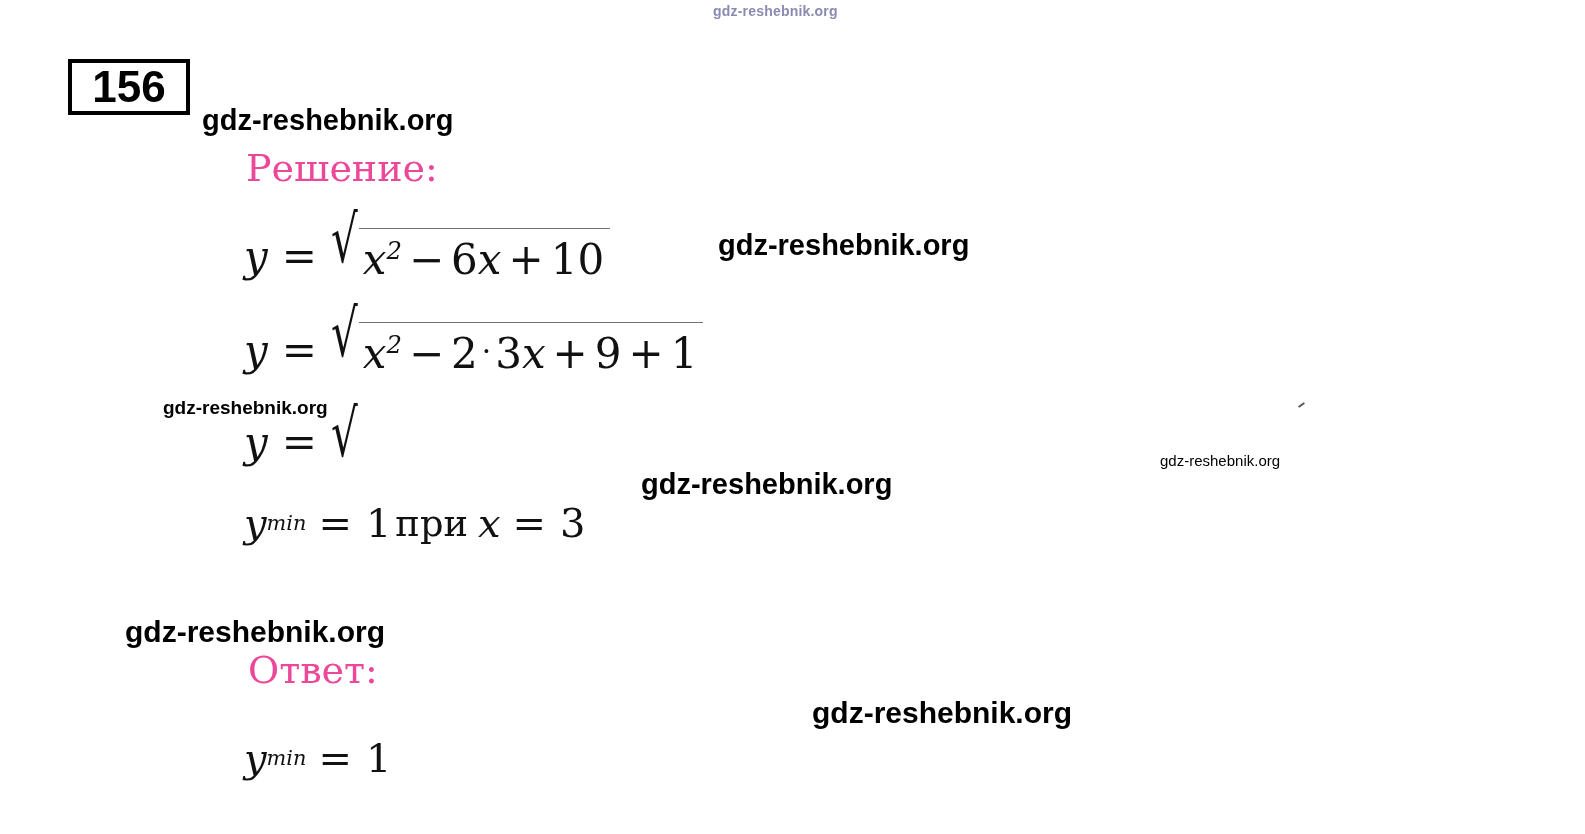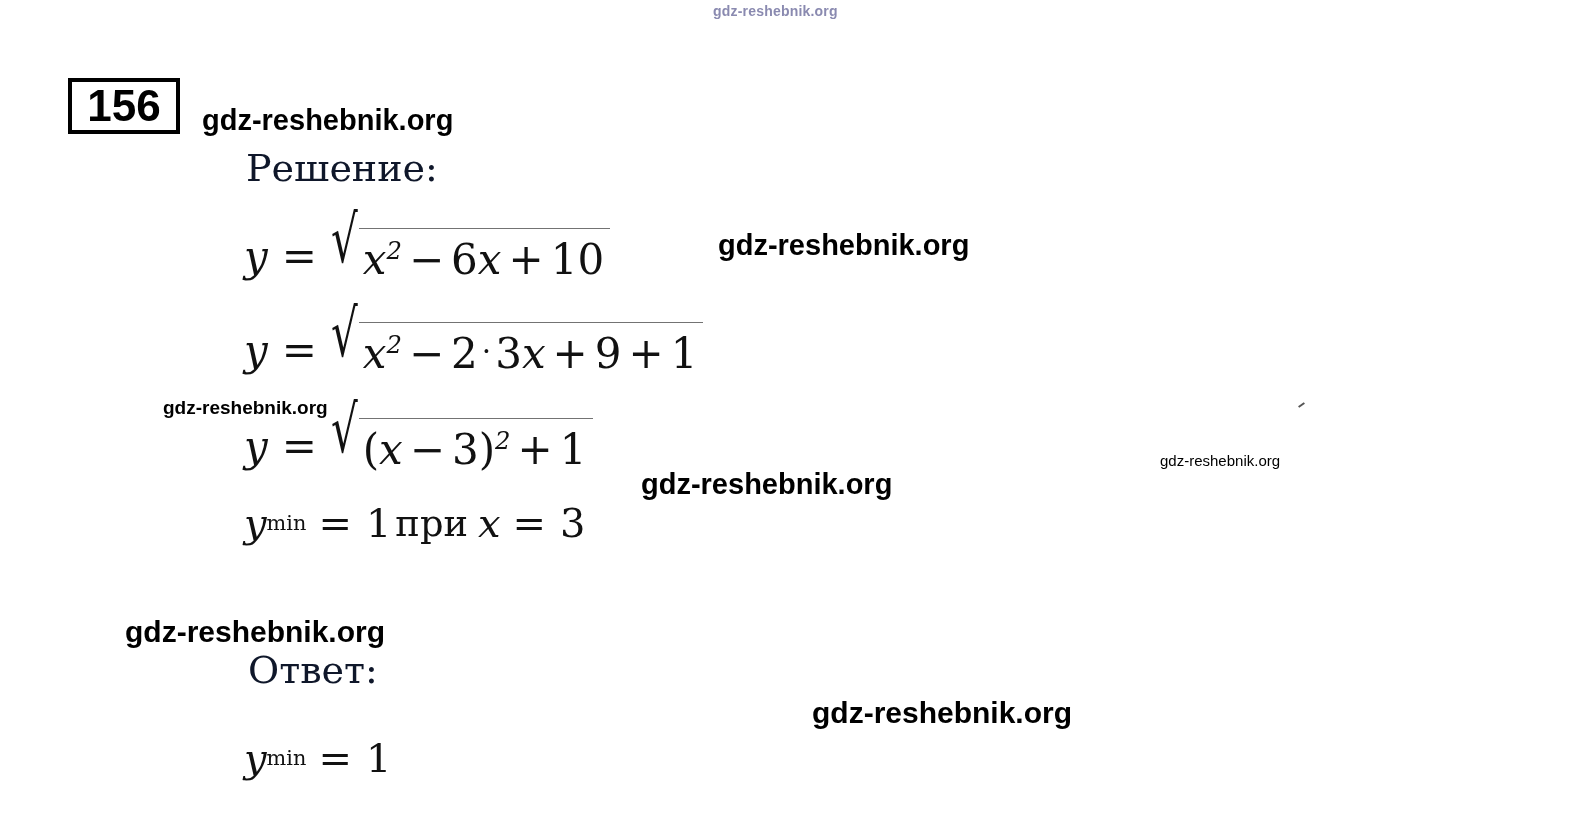--- a/index.html
+++ b/index.html
@@ -25,22 +25,22 @@
     font-weight: bold;
     color: #8a8ab0;
     letter-spacing: 0.2px;
     white-space: nowrap;
   }
 
   
   .num-box {
     position: absolute;
     left: 68px;
-    top: 78px;
-    width: 112px;
+    top: 59px;
+    width: 122px;
     height: 56px;
     border: 4px solid #000;
     box-sizing: border-box;
     display: flex;
     align-items: center;
     justify-content: center;
   }
   .num-box span {
     font-family: "Liberation Sans", sans-serif;
     font-size: 44px;
@@ -73,21 +73,21 @@
     height: 2px;
     background: #555;
     transform: rotate(-35deg);
   }
 
   
   .heading {
     position: absolute;
     font-family: "DejaVu Serif", serif;
     font-size: 38px;
-    color: #0f172a;
+    color: #ec4899;
     white-space: nowrap;
   }
   .heading-solution { left: 246px; top: 146px; }
   .heading-answer   { left: 248px; top: 648px; }
 
   
   .eq {
     position: absolute;
     display: flex;
     align-items: center;
@@ -132,20 +132,21 @@
   }
 
   sup.exp {
     font-size: 0.58em;
     vertical-align: super;
     font-style: italic;
   }
   sub.sub {
     font-size: 0.52em;
     vertical-align: sub;
+    font-style: italic;
   }
   .cdot {
     font-style: normal;
     margin: 0 4px;
     font-size: 0.7em;
     vertical-align: 0.25em;
   }
   .op { font-style: normal; margin: 0 7px; }
   .pri { font-style: normal; margin: 0 10px 0 4px; font-size: 0.92em; }
   .num { font-style: normal; }
@@ -191,23 +192,20 @@
       <span class="ital">x</span><sup class="exp roman">2</sup><span class="op">−</span><span class="num">2</span><span class="cdot">·</span><span class="num">3</span><span class="ital">x</span><span class="op">+</span><span class="num">9</span><span class="op">+</span><span class="num">1</span>
     </span>
   </span>
 </div>
 
 <div class="eq eq-3">
   <span class="ital lhs">y</span>
   <span class="eqsign">=</span>
   <span class="sqrt">
     <span class="radical">√</span>
-    <span class="body">
-      <span class="roman">(</span><span class="ital">x</span><span class="op">−</span><span class="num">3</span><span class="roman">)</span><sup class="exp roman">2</sup><span class="op">+</span><span class="num">1</span>
-    </span>
   </span>
 </div>
 
 <div class="eq eq-4">
   <span class="ital">y</span>
     <sub class="sub">min</sub>
   <span class="eqsign">=</span>
   <span class="num">1</span>
   <span class="pri">при</span>
   <span class="ital">x</span>

